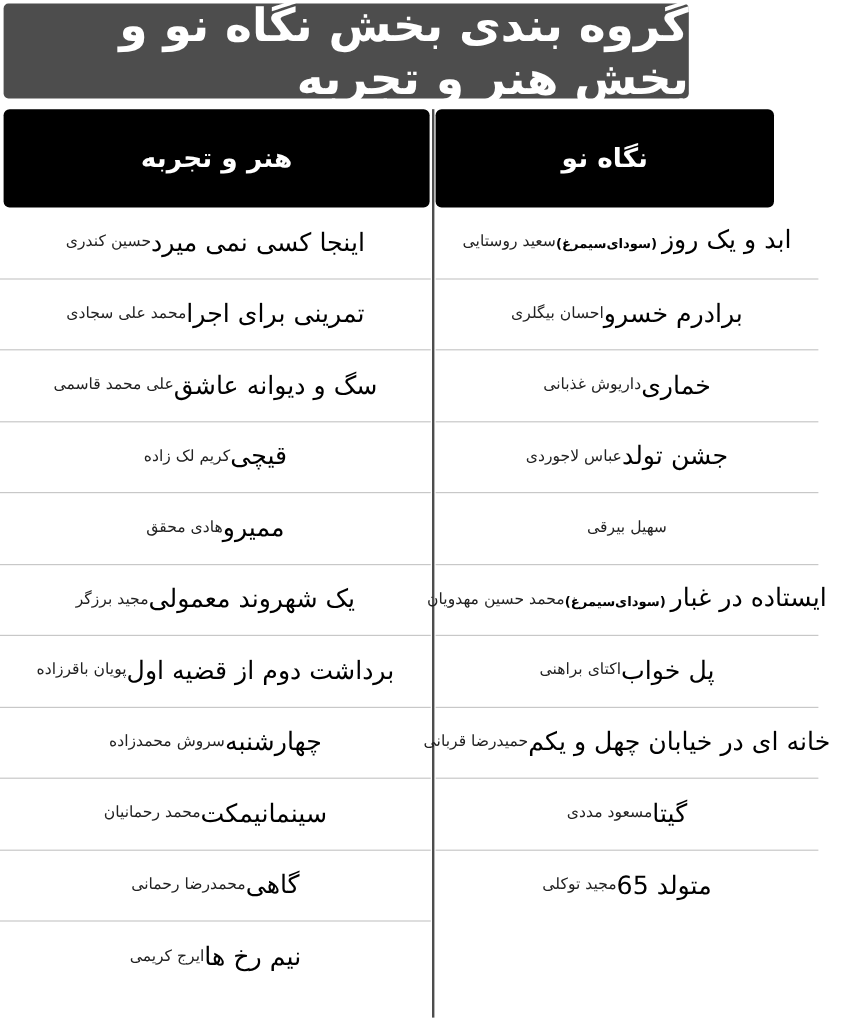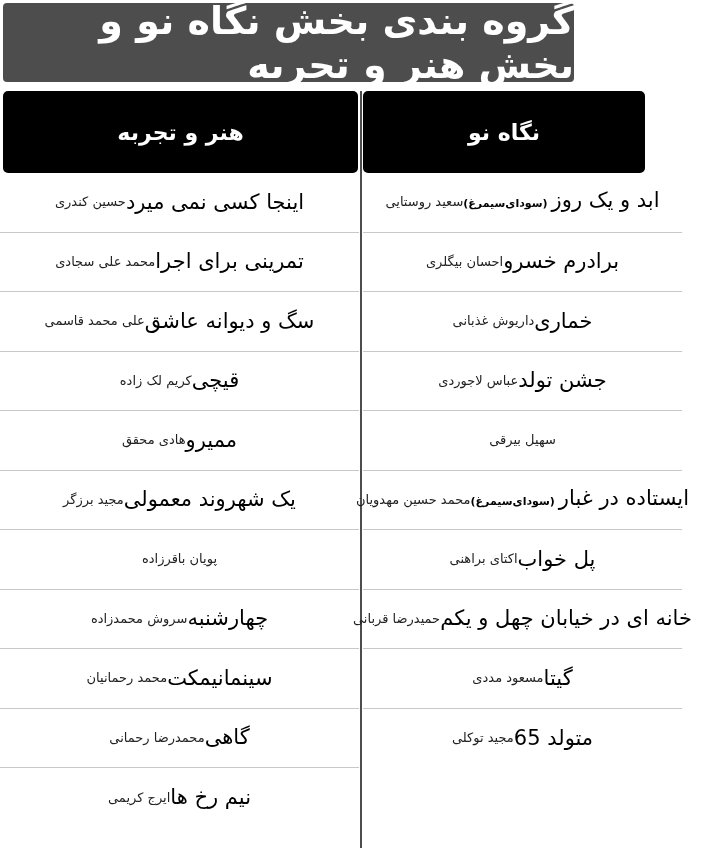--- a/index.html
+++ b/index.html
@@ -104,20 +104,21 @@
     </div>
     <div class="item">
       <div class="film"><span>ممیرو</span></div>
       <div class="director">هادی محقق</div>
     </div>
     <div class="item">
       <div class="film"><span>یک شهروند معمولی</span></div>
       <div class="director">مجید برزگر</div>
     </div>
     <div class="item">
+      <div class="film"><span>برداشت دوم از قضیه اول</span></div>
       <div class="director">پویان باقرزاده</div>
     </div>
     <div class="item">
       <div class="film"><span>چهارشنبه</span></div>
       <div class="director">سروش محمدزاده</div>
     </div>
     <div class="item">
       <div class="film"><span>سینمانیمکت</span></div>
       <div class="director">محمد رحمانیان</div>
     </div>

